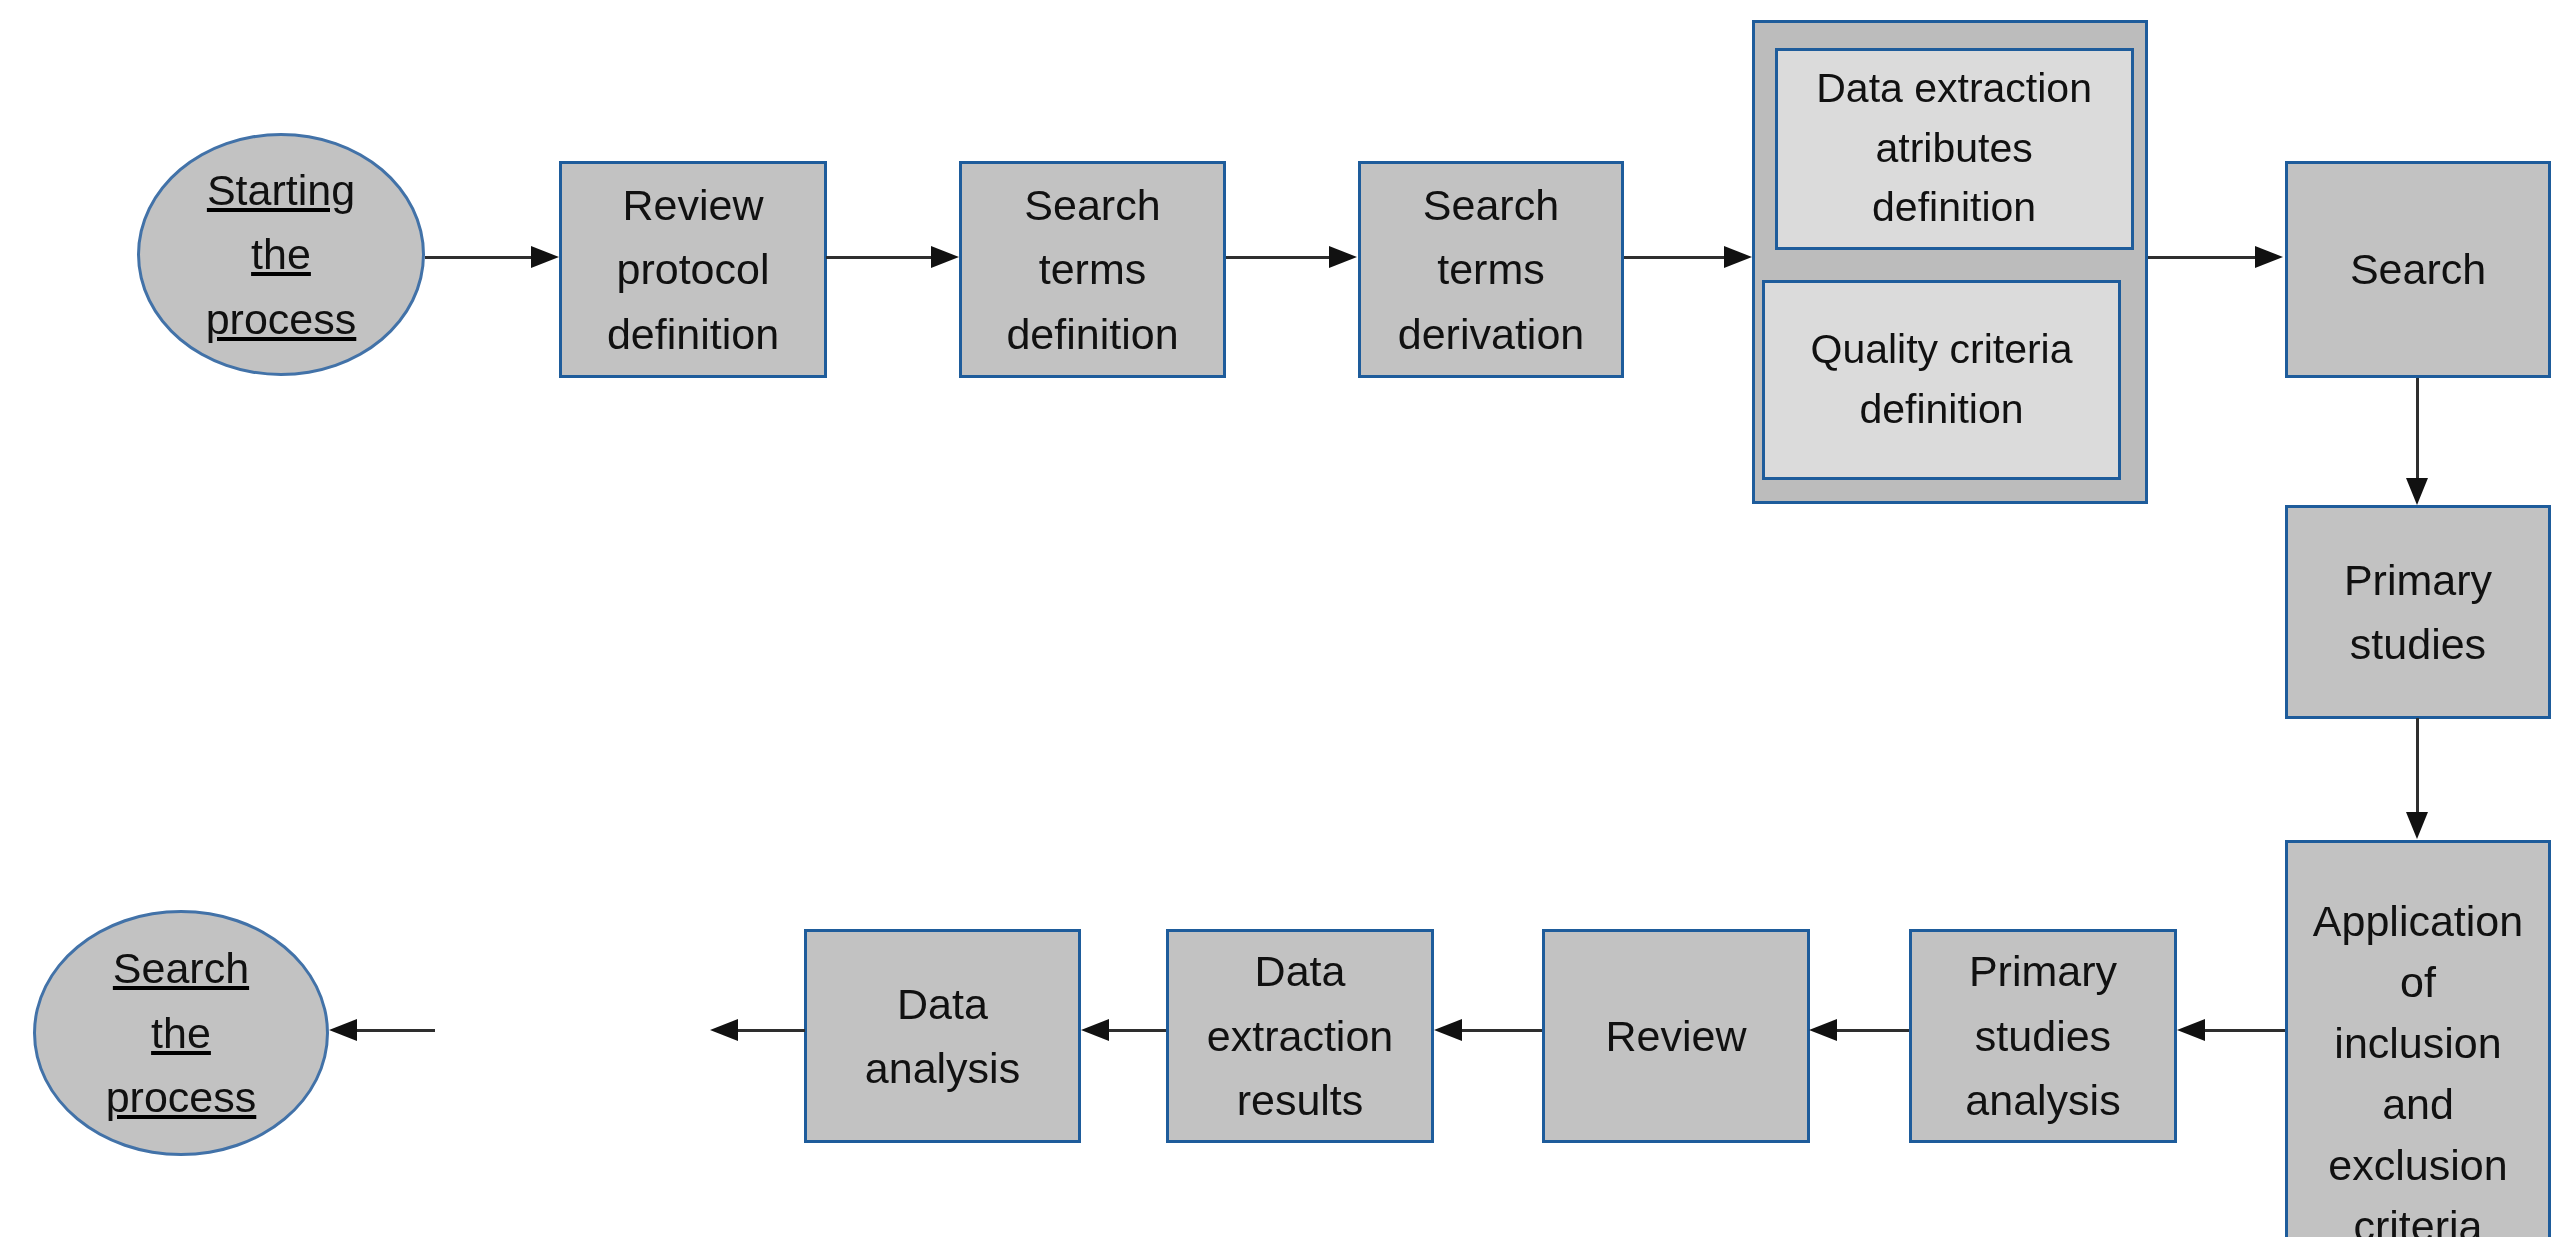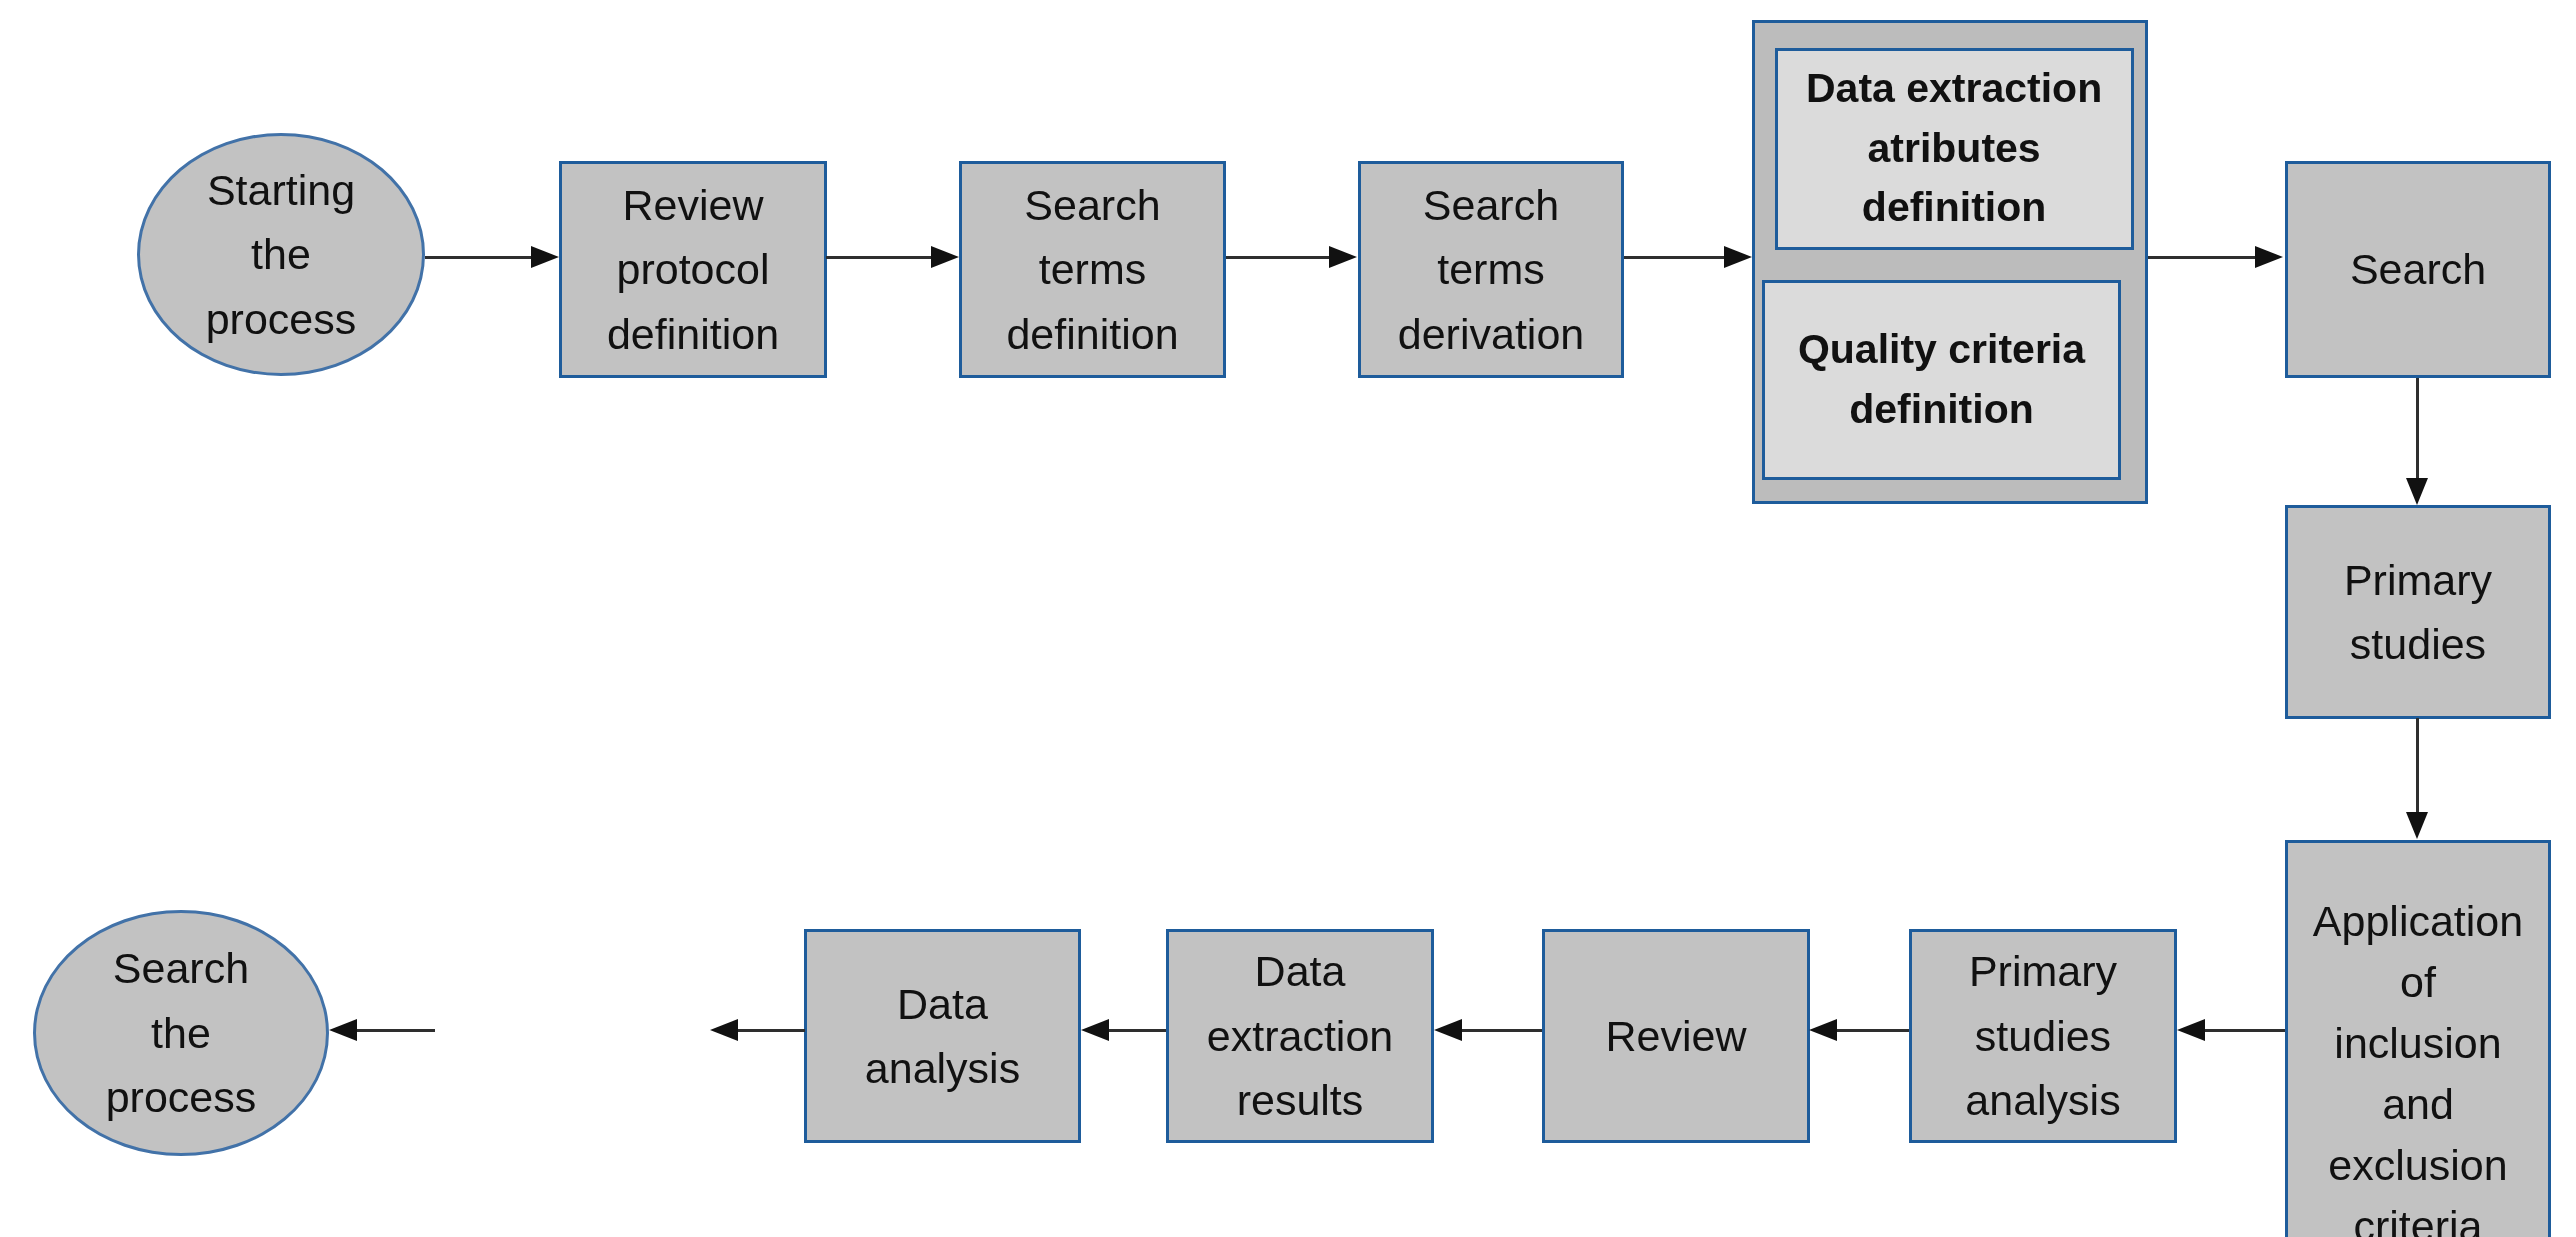--- a/index.html
+++ b/index.html
@@ -14,37 +14,38 @@
     position:absolute;
     box-sizing:border-box;
     background:var(--node_fill,#c2c2c2);
     border:3.1px solid var(--border_blue,#1e5c9b);
     display:flex;align-items:center;justify-content:center;
     text-align:center;
   }
   .ellipse{
     border-radius:50%;
     border-color:var(--ellipse_border_blue,#4272a8);
+    text-decoration:underline;
   }
   .group{
     position:absolute;
     box-sizing:border-box;
     background:var(--group_fill,#bcbcbc);
     border:3.1px solid var(--border_blue,#1e5c9b);
   }
   .inner{
     background:var(--inner_node_fill,#dbdbdb);
   }
   .label{
     white-space:pre-line;
     font-size:43px;
     line-height:1.5;
     color:var(--text,#111);
   }
-  .inner .label{font-size:41px;line-height:1.45;font-weight:bold;}
+  .inner .label{font-size:41px;line-height:1.45;}
   .application .label{line-height:1.42;}
   
   .arrow{position:absolute;}
   .shaft{position:absolute;background:var(--arrow,#2e2e2e);}
   .arrow.h .shaft{top:10.2px;height:3.1px;}
   .arrow.h.dir-right .shaft{left:0;right:27px;}
   .arrow.h.dir-left  .shaft{left:27px;right:0;}
   .head{position:absolute;width:0;height:0;}
   .arrow.h.dir-right .head{
     right:0;top:0;

